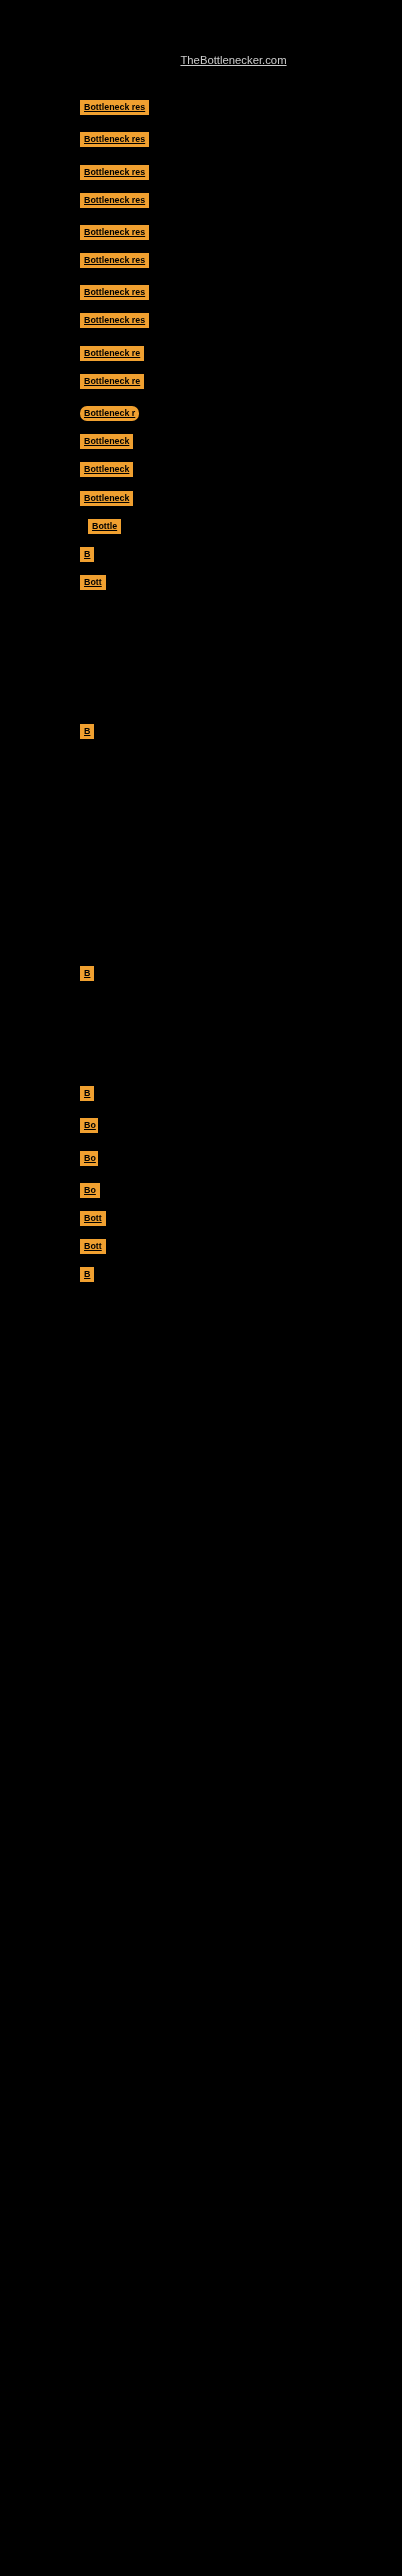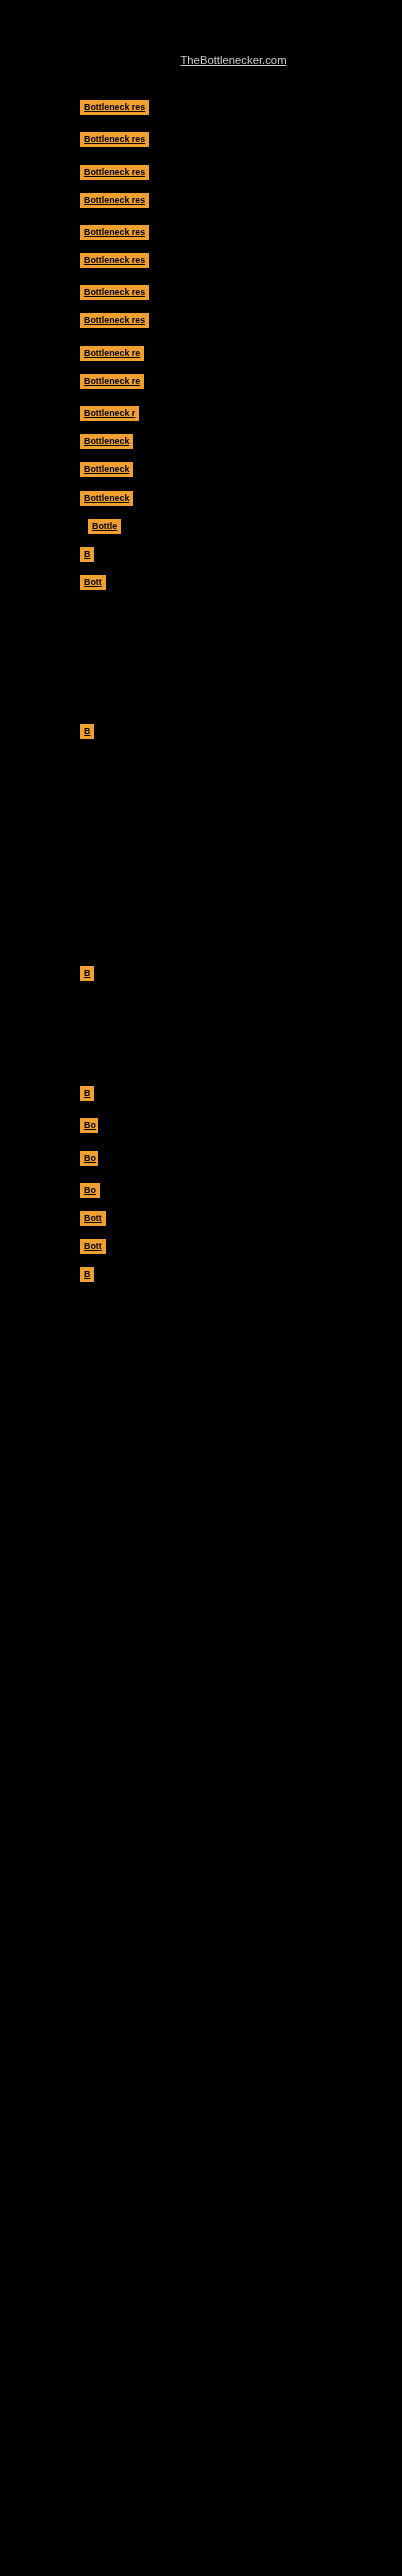--- a/index.html
+++ b/index.html
@@ -45,21 +45,21 @@
     <div class="item" style="top: 20px; left: 0px;"><span class="btn-label" style="max-width: 105px;">Bottleneck res</span></div>
     <div class="item" style="top: 52px; left: 0px;"><span class="btn-label" style="max-width: 105px;">Bottleneck res</span></div>
     <div class="item" style="top: 85px; left: 0px;"><span class="btn-label" style="max-width: 105px;">Bottleneck res</span></div>
     <div class="item" style="top: 113px; left: 0px;"><span class="btn-label" style="max-width: 105px;">Bottleneck res</span></div>
     <div class="item" style="top: 145px; left: 0px;"><span class="btn-label" style="max-width: 105px;">Bottleneck res</span></div>
     <div class="item" style="top: 173px; left: 0px;"><span class="btn-label" style="max-width: 105px;">Bottleneck res</span></div>
     <div class="item" style="top: 205px; left: 0px;"><span class="btn-label" style="max-width: 105px;">Bottleneck res</span></div>
     <div class="item" style="top: 233px; left: 0px;"><span class="btn-label" style="max-width: 105px;">Bottleneck res</span></div>
     <div class="item" style="top: 266px; left: 0px;"><span class="btn-label" style="max-width: 97px;">Bottleneck re</span></div>
     <div class="item" style="top: 294px; left: 0px;"><span class="btn-label" style="max-width: 89px;">Bottleneck re</span></div>
-    <div class="item" style="top: 326px; left: 0px;"><span class="btn-label" style="max-width: 81px;">Bottleneck r</span></div>
+    <div class="item" style="top: 326px; left: 0px;"><span class="btn-label" style="max-width: 81px; border-radius: 7px;">Bottleneck r</span></div>
     <div class="item" style="top: 354px; left: 0px;"><span class="btn-label" style="max-width: 64px;">Bottleneck</span></div>
     <div class="item" style="top: 382px; left: 0px;"><span class="btn-label" style="max-width: 64px;">Bottleneck</span></div>
     <div class="item" style="top: 411px; left: 0px;"><span class="btn-label" style="max-width: 60px;">Bottleneck</span></div>
     <div class="item" style="top: 439px; left: 0px; padding-left: 8px;"><span class="btn-label" style="max-width: 44px;">Bottle</span></div>
     <div class="item" style="top: 467px; left: 0px;"><span class="btn-label" style="max-width: 14.5px;">B</span></div>
     <div class="item" style="top: 495px; left: 0px;"><span class="btn-label" style="max-width: 32px;">Bott</span></div>
     <div class="item" style="top: 644px; left: 0px;"><span class="btn-label" style="max-width: 14.5px;">B</span></div>
     <div class="item" style="top: 886px; left: 0px;"><span class="btn-label" style="max-width: 14.5px;">B</span></div>
     <div class="item" style="top: 1006px; left: 0px;"><span class="btn-label" style="max-width: 14.5px;">B</span></div>
     <div class="item" style="top: 1038px; left: 0px;"><span class="btn-label" style="max-width: 17.7px;">Bo</span></div>

